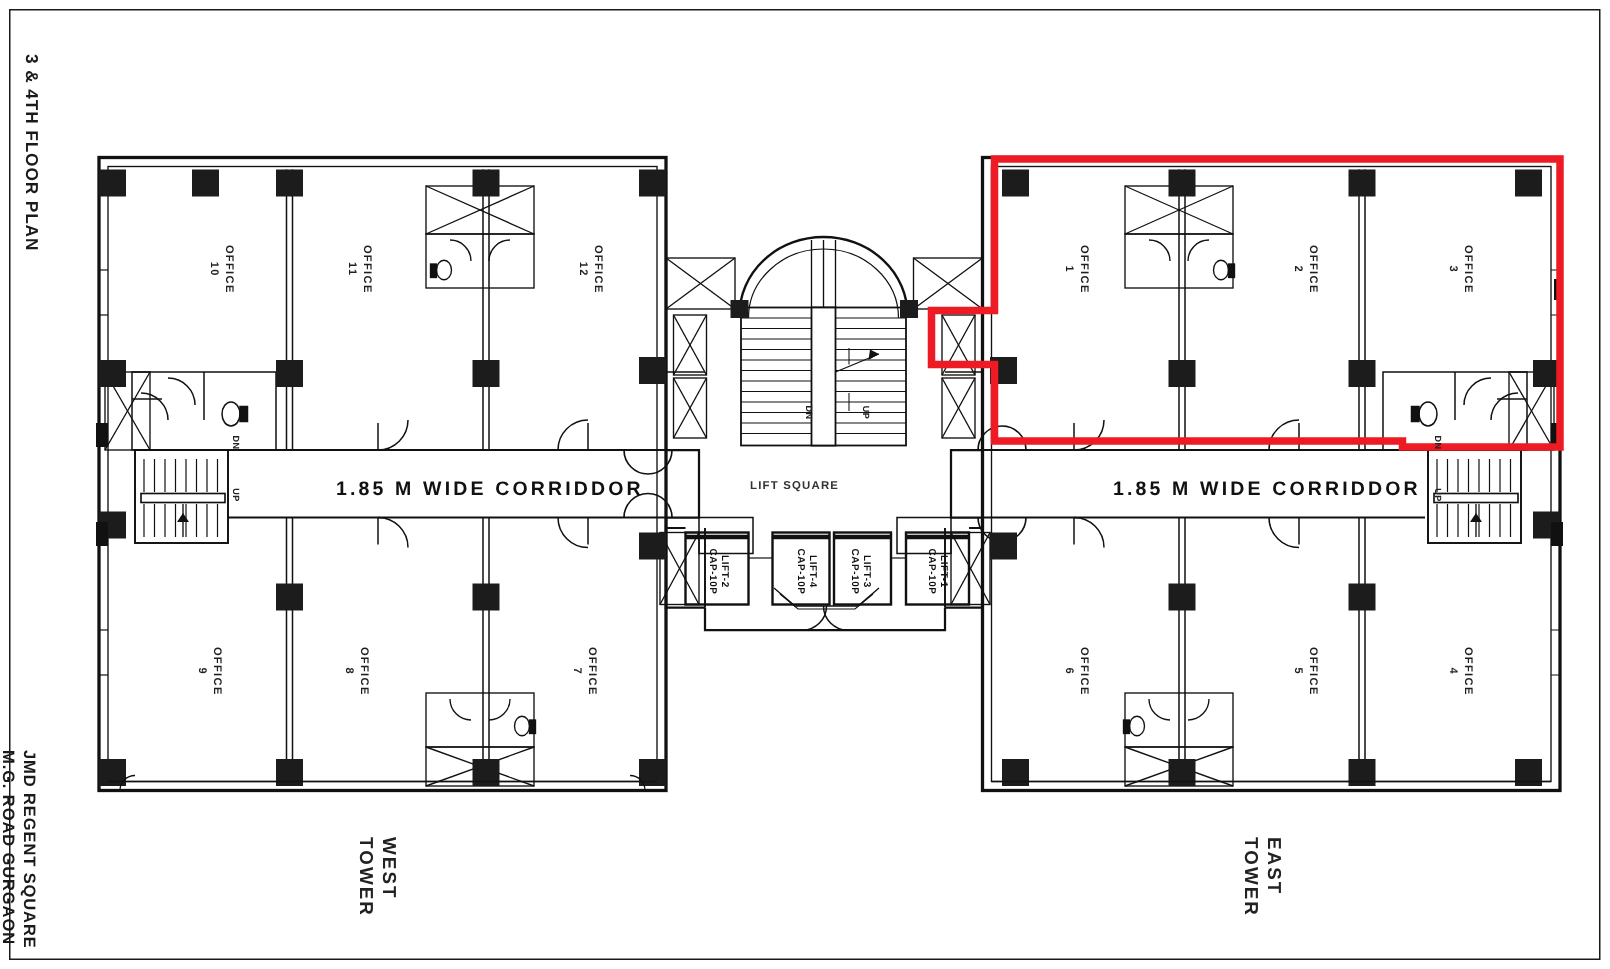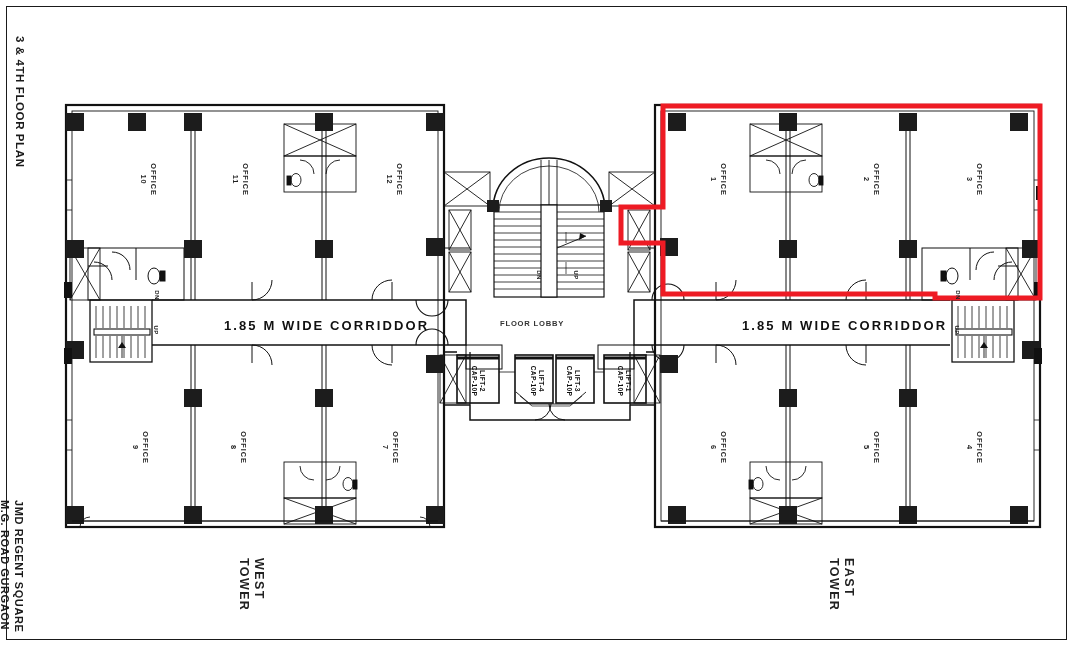--- a/index.html
+++ b/index.html
@@ -525,21 +525,21 @@
     <span>WEST</span>
     <span>TOWER</span>
   </div>
   <div class="towerlabel" id="east-tower">
     <span>EAST</span>
     <span>TOWER</span>
   </div>
 
   <div class="corridorlabel" style="left:224px; top:318px;">1.85 M WIDE CORRIDDOR</div>
   <div class="corridorlabel" style="left:742px; top:318px;">1.85 M WIDE CORRIDDOR</div>
-  <div class="lobbylabel" style="left:500px; top:319px;">FLOOR LOBBY</div>
+  <div class="lobbylabel" style="left:500px; top:319px;">LIFT SQUARE</div>
 
   <div id="office-layer">
       <div class="officelabel" style="left: 128px; top: 170px; width: 40px;">
         <span>OFFICE</span>
         <span>10</span>
       </div>
       <div class="officelabel" style="left: 220px; top: 170px; width: 40px;">
         <span>OFFICE</span>
         <span>11</span>
       </div>

